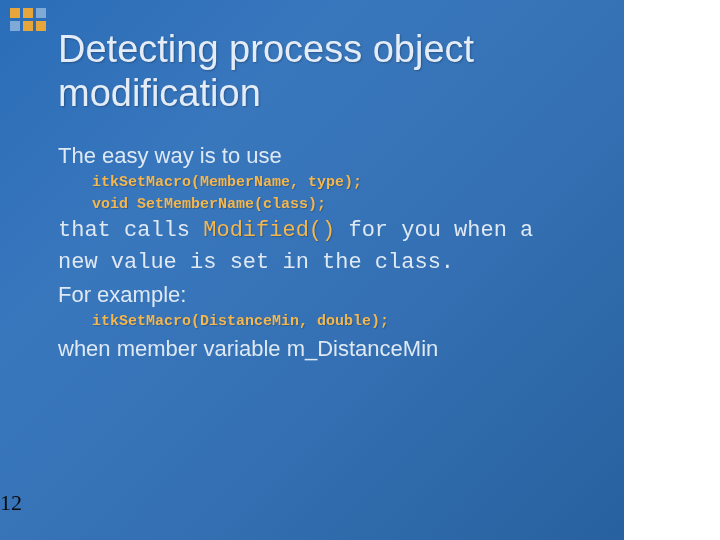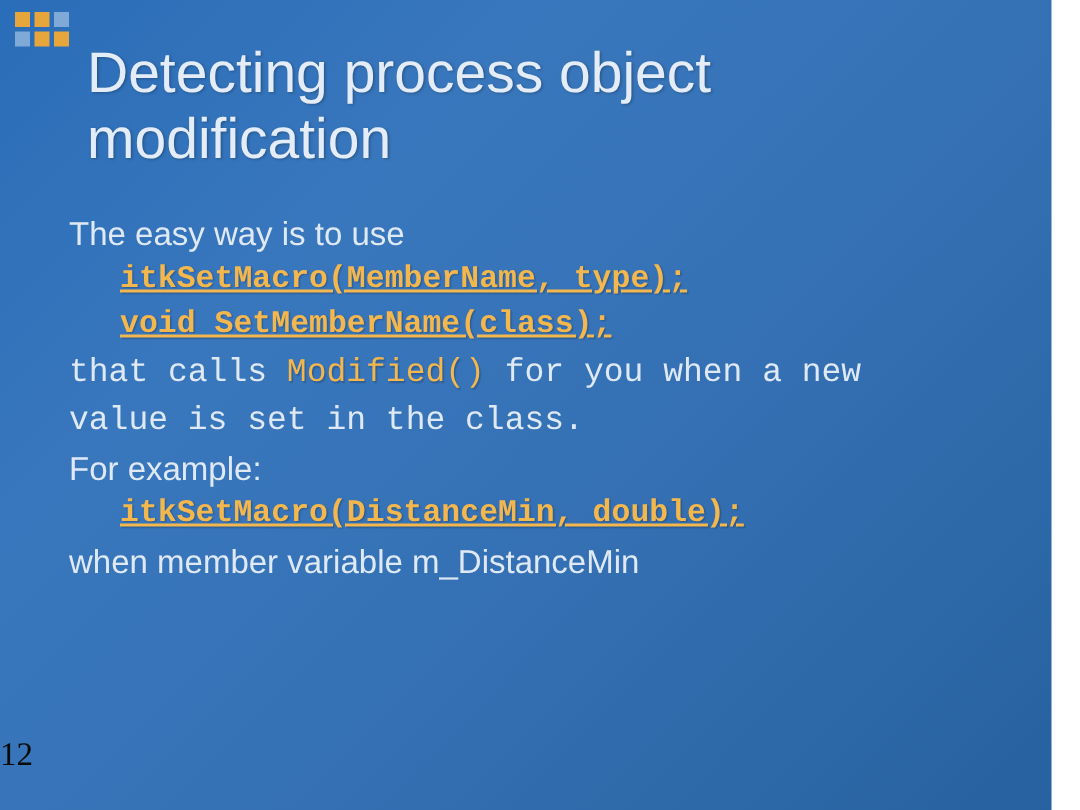--- a/index.html
+++ b/index.html
@@ -4,21 +4,21 @@
 <style>
   html, body {
     margin: 0;
     padding: 0;
     width: 720px;
     height: 540px;
     overflow: hidden;
     font-family: Arial, Helvetica, sans-serif;
   }
   .slide {
-    width: 701px;
+    width: 624px;
     height: 540px;
     background: linear-gradient(135deg, #2a6db8 0%, #3977bd 30%, #3470b3 60%, #27619f 100%);
     position: relative;
     box-sizing: border-box;
   }
   .corner-deco {
     position: absolute;
     top: 8px;
     left: 10px;
     display: grid;
@@ -39,37 +39,36 @@
     right: 40px;
     color: #e4edf7;
     font-size: 38px;
     line-height: 1.15;
     font-weight: 400;
     text-shadow: 1px 1px 2px rgba(0,0,0,0.25);
   }
   .body {
     position: absolute;
     top: 140px;
-    left: 46px;
+    left: 58px;
     right: 50px;
     color: #dfe9f4;
     font-size: 22px;
     line-height: 1.45;
   }
   .body div { margin: 0; }
   .indent {
     padding-left: 34px;
   }
   .code {
     font-family: "Courier New", Courier, monospace;
     font-weight: bold;
     color: #f4b74e;
     text-shadow: 1px 1px 1px rgba(0,0,0,0.2);
-    font-size: 21px;
-    text-decoration: underline;
+    font-size: 15px;
   }
   .hl {
     color: #f4b74e;
     text-shadow: 1px 1px 1px rgba(0,0,0,0.2);
   }
   .pagenum {
     position: absolute;
     bottom: 24px;
     left: 0;
     right: 0;

